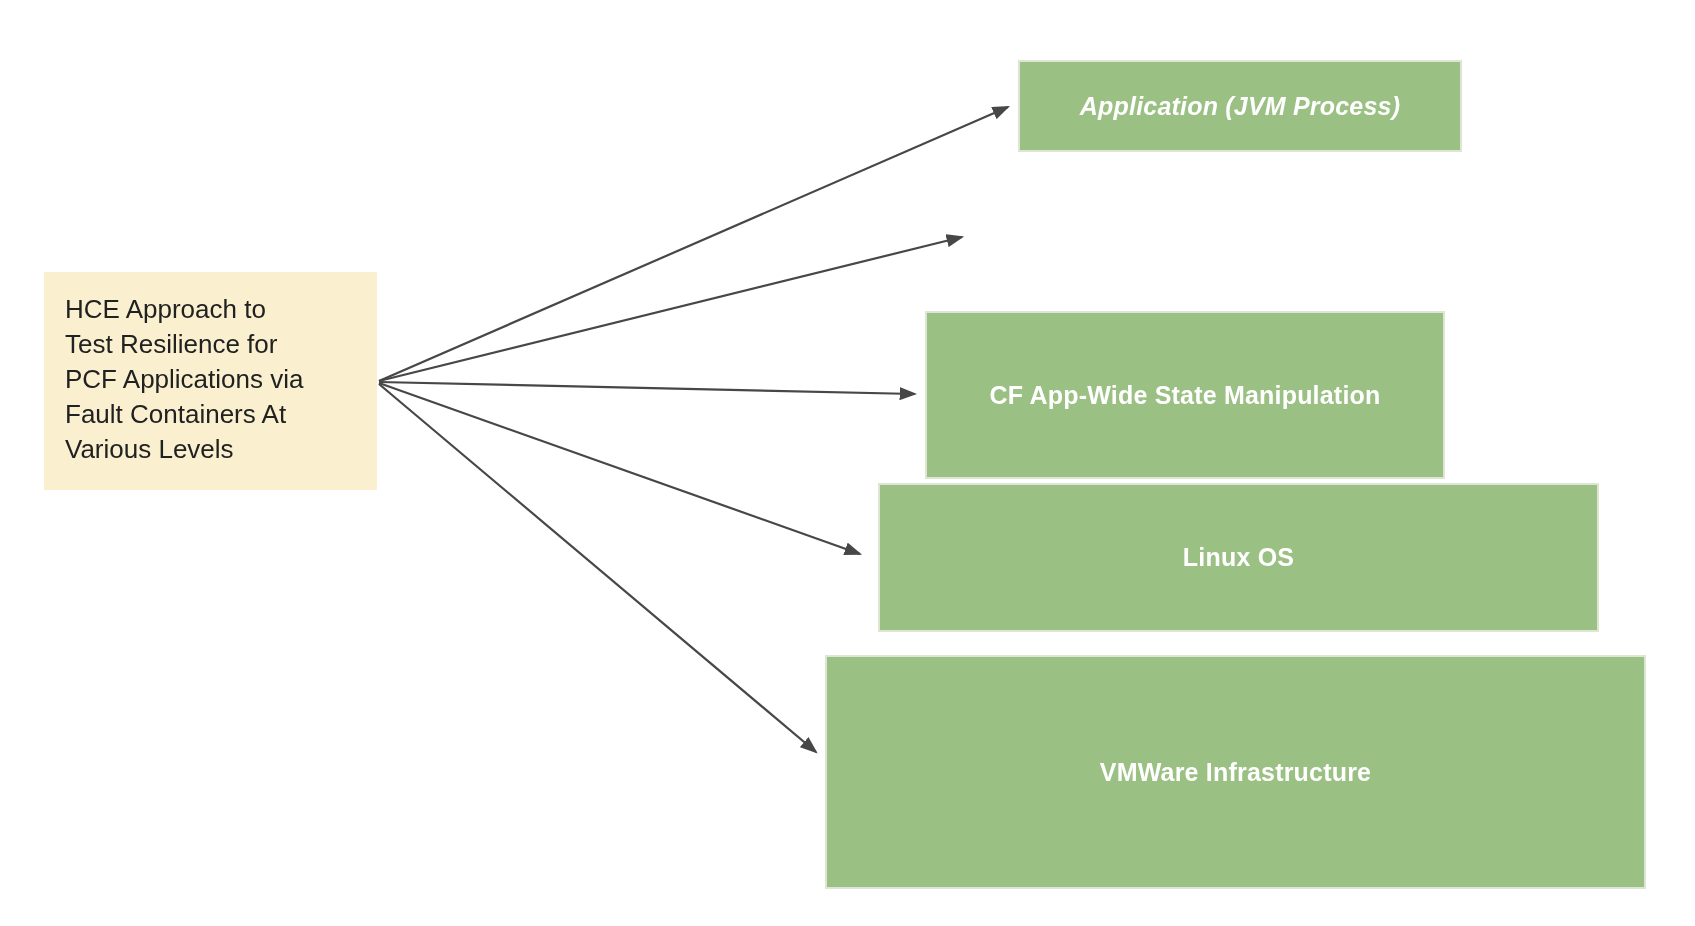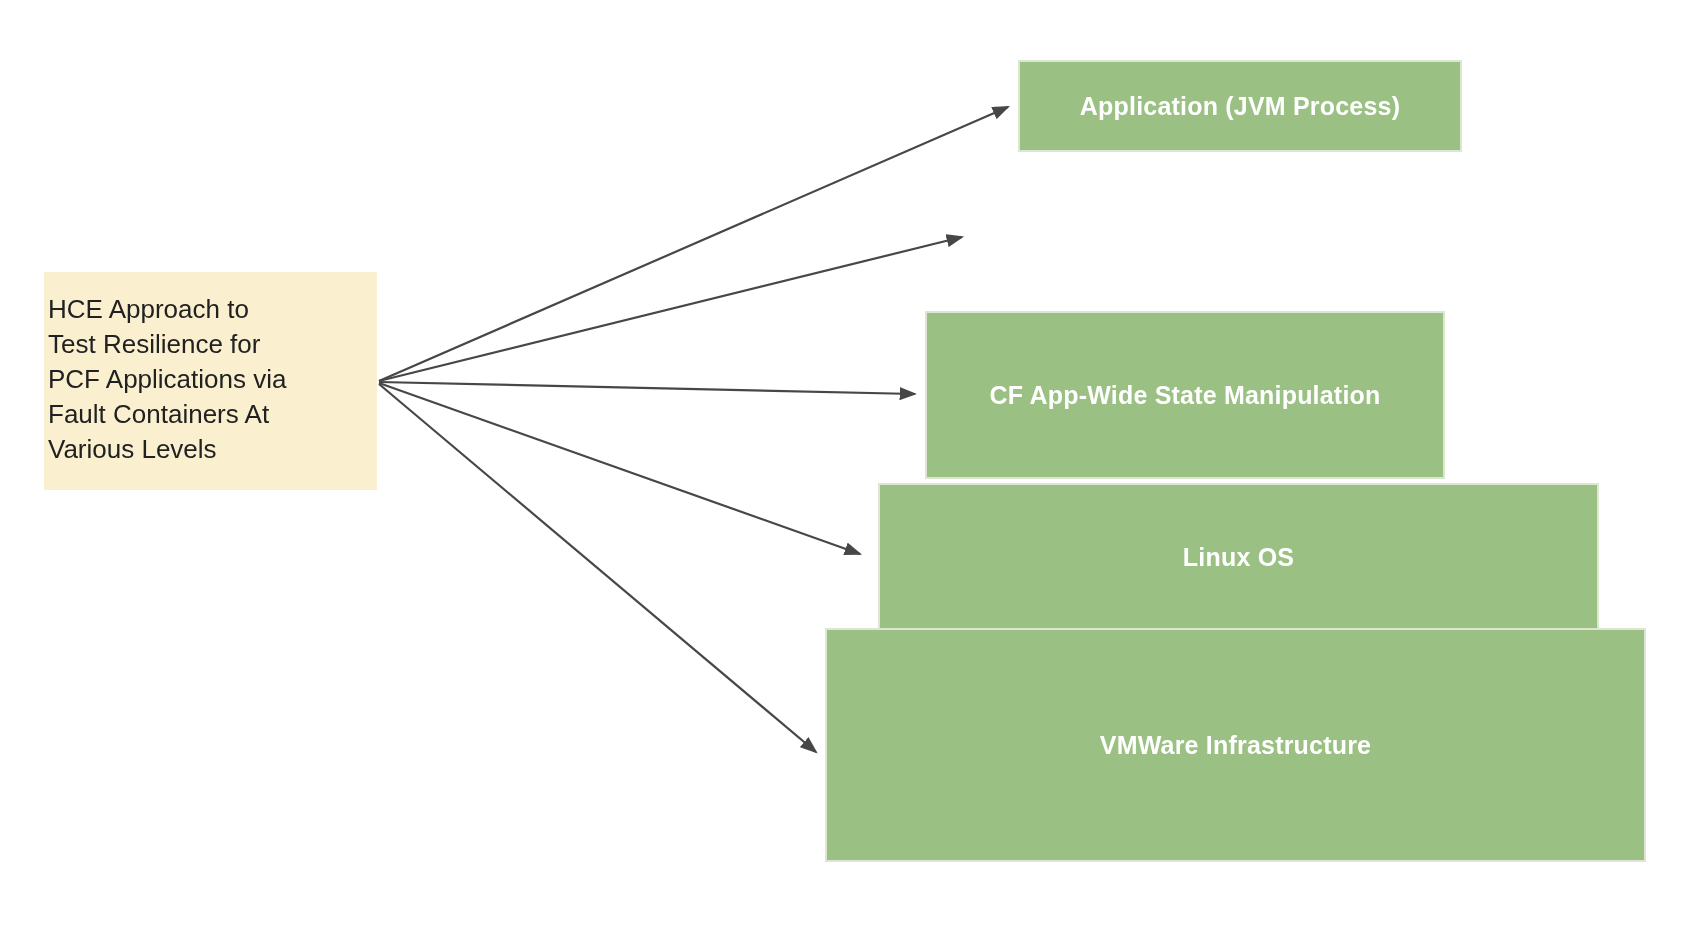--- a/index.html
+++ b/index.html
@@ -32,37 +32,37 @@
   }
   .arrows marker path{
     fill:var(--arrow,#474747);
   }
   .source-box{
     position:absolute;
     left:44px;top:272px;width:333px;height:218px;
     background:var(--source-box-fill,#FAF0D0);
     color:var(--source-box-text,#212121);
     font-size:26px;line-height:35px;
-    padding:20px 10px 20px 4px;
+    padding:20px 10px 20px 21px;
   }
   .level-box{
     position:absolute;
     background:var(--level-box-fill,#9BC083);
     border:2px solid var(--level-box-border,#DDE5D3);
     color:var(--level-box-text,#fff);
     display:flex;align-items:center;justify-content:center;
     font-size:25px;font-weight:bold;
     text-align:center;
     letter-spacing:0.2px;
   }
-  .level-1{left:1018px;top:60px;width:444px;height:92px;}
+  .level-1{left:1018px;top:60px;width:444px;height:92px;font-style:italic;}
   .level-2{left:972px;top:164px;width:528px;height:142px;}
   .level-3{left:925px;top:311px;width:520px;height:168px;}
   .level-4{left:870px;top:483px;width:721px;height:149px;margin-left:8px;}
-  .level-5{left:825px;top:628px;width:821px;height:234px;}
+  .level-5{left:825px;top:655px;width:821px;height:234px;}
 </style>
 </head>
 <body>
 
 <div class="canvas">
 
   <svg class="arrows" width="1695" height="926" viewBox="0 0 1695 926" xmlns="http://www.w3.org/2000/svg">
     <defs>
       <marker id="ah" markerWidth="8" markerHeight="6" refX="7" refY="3" orient="auto">
         <path d="M0,0 L8,3 L0,6 Z"></path>

